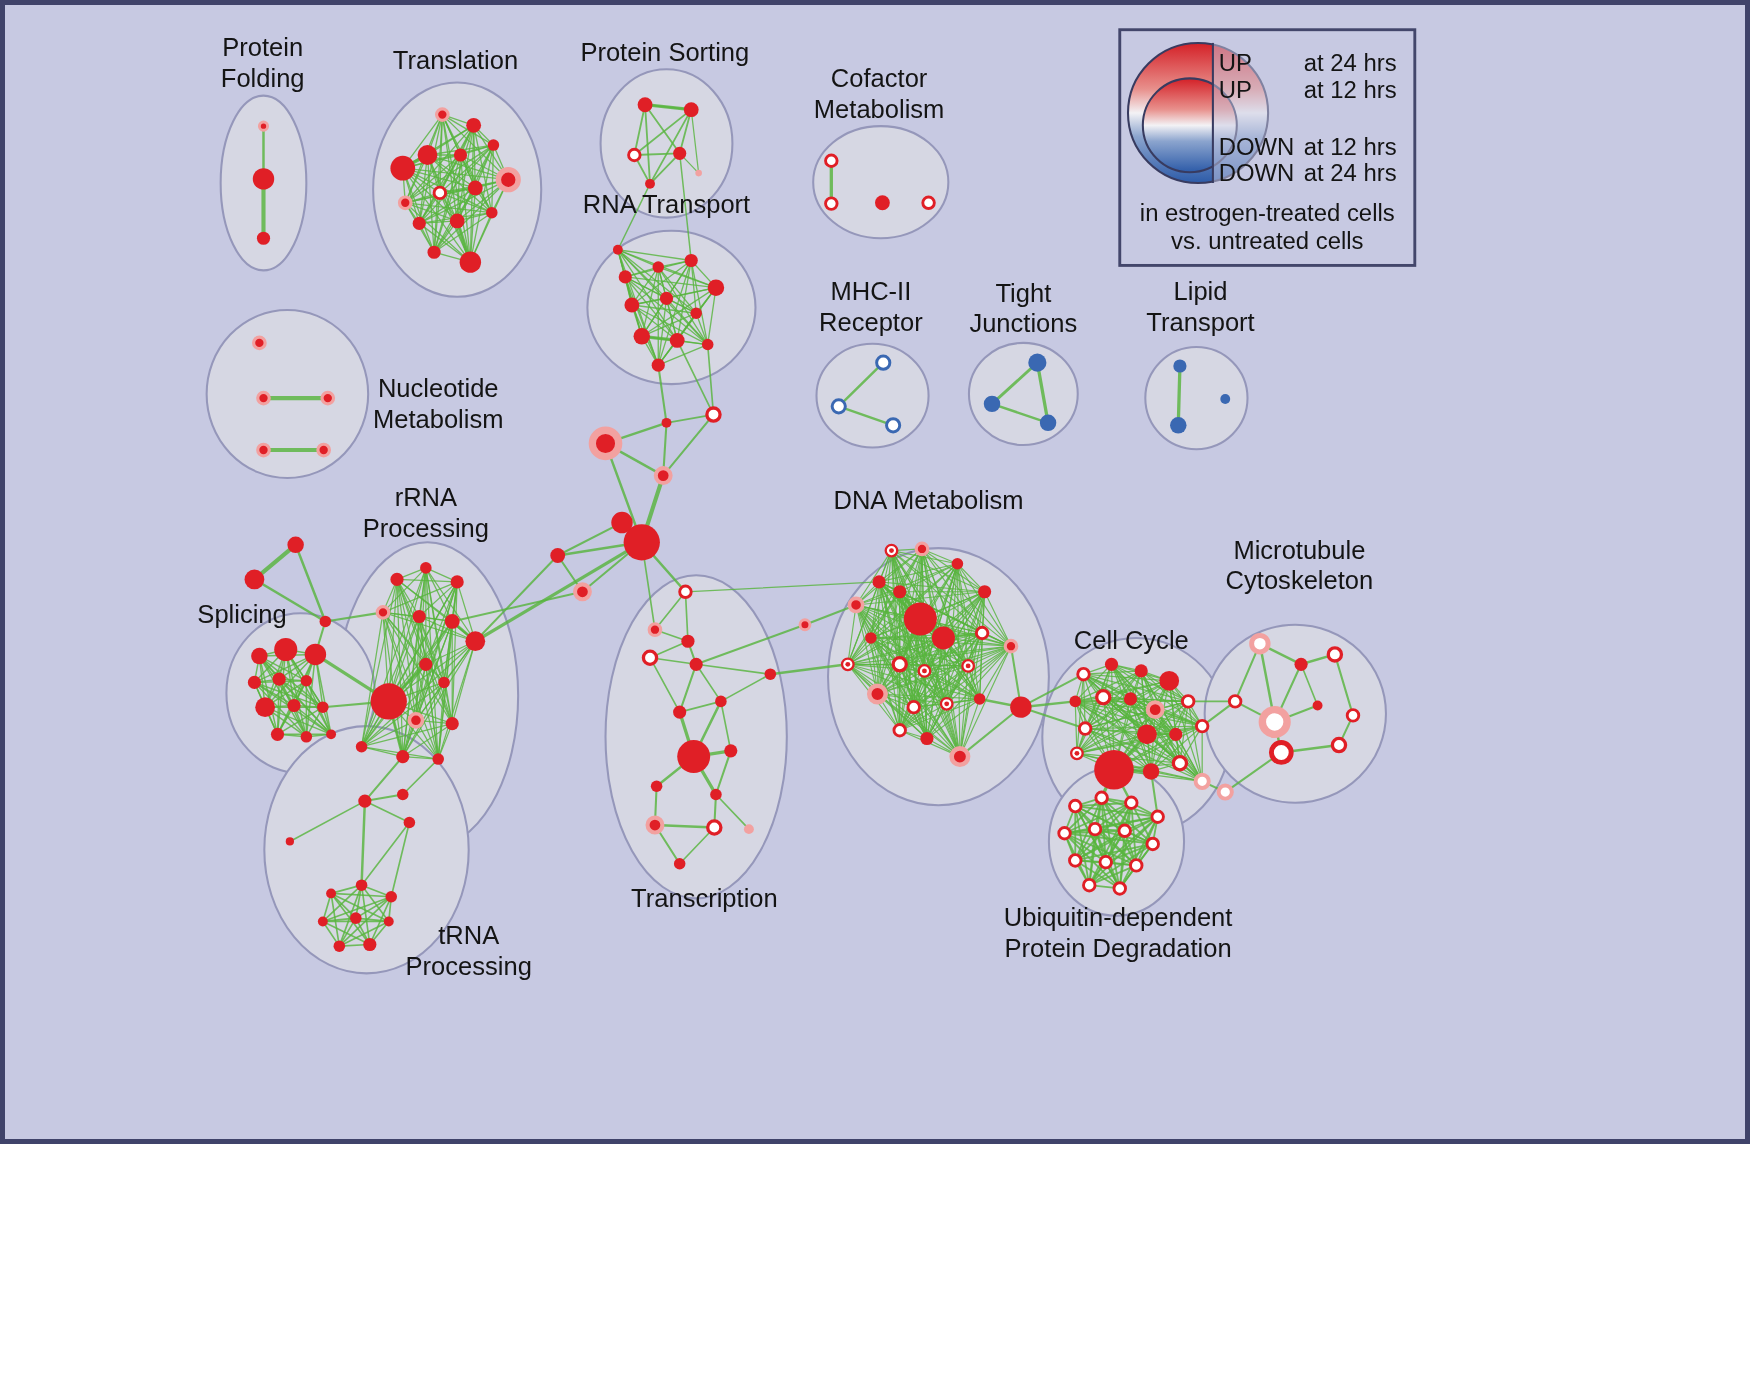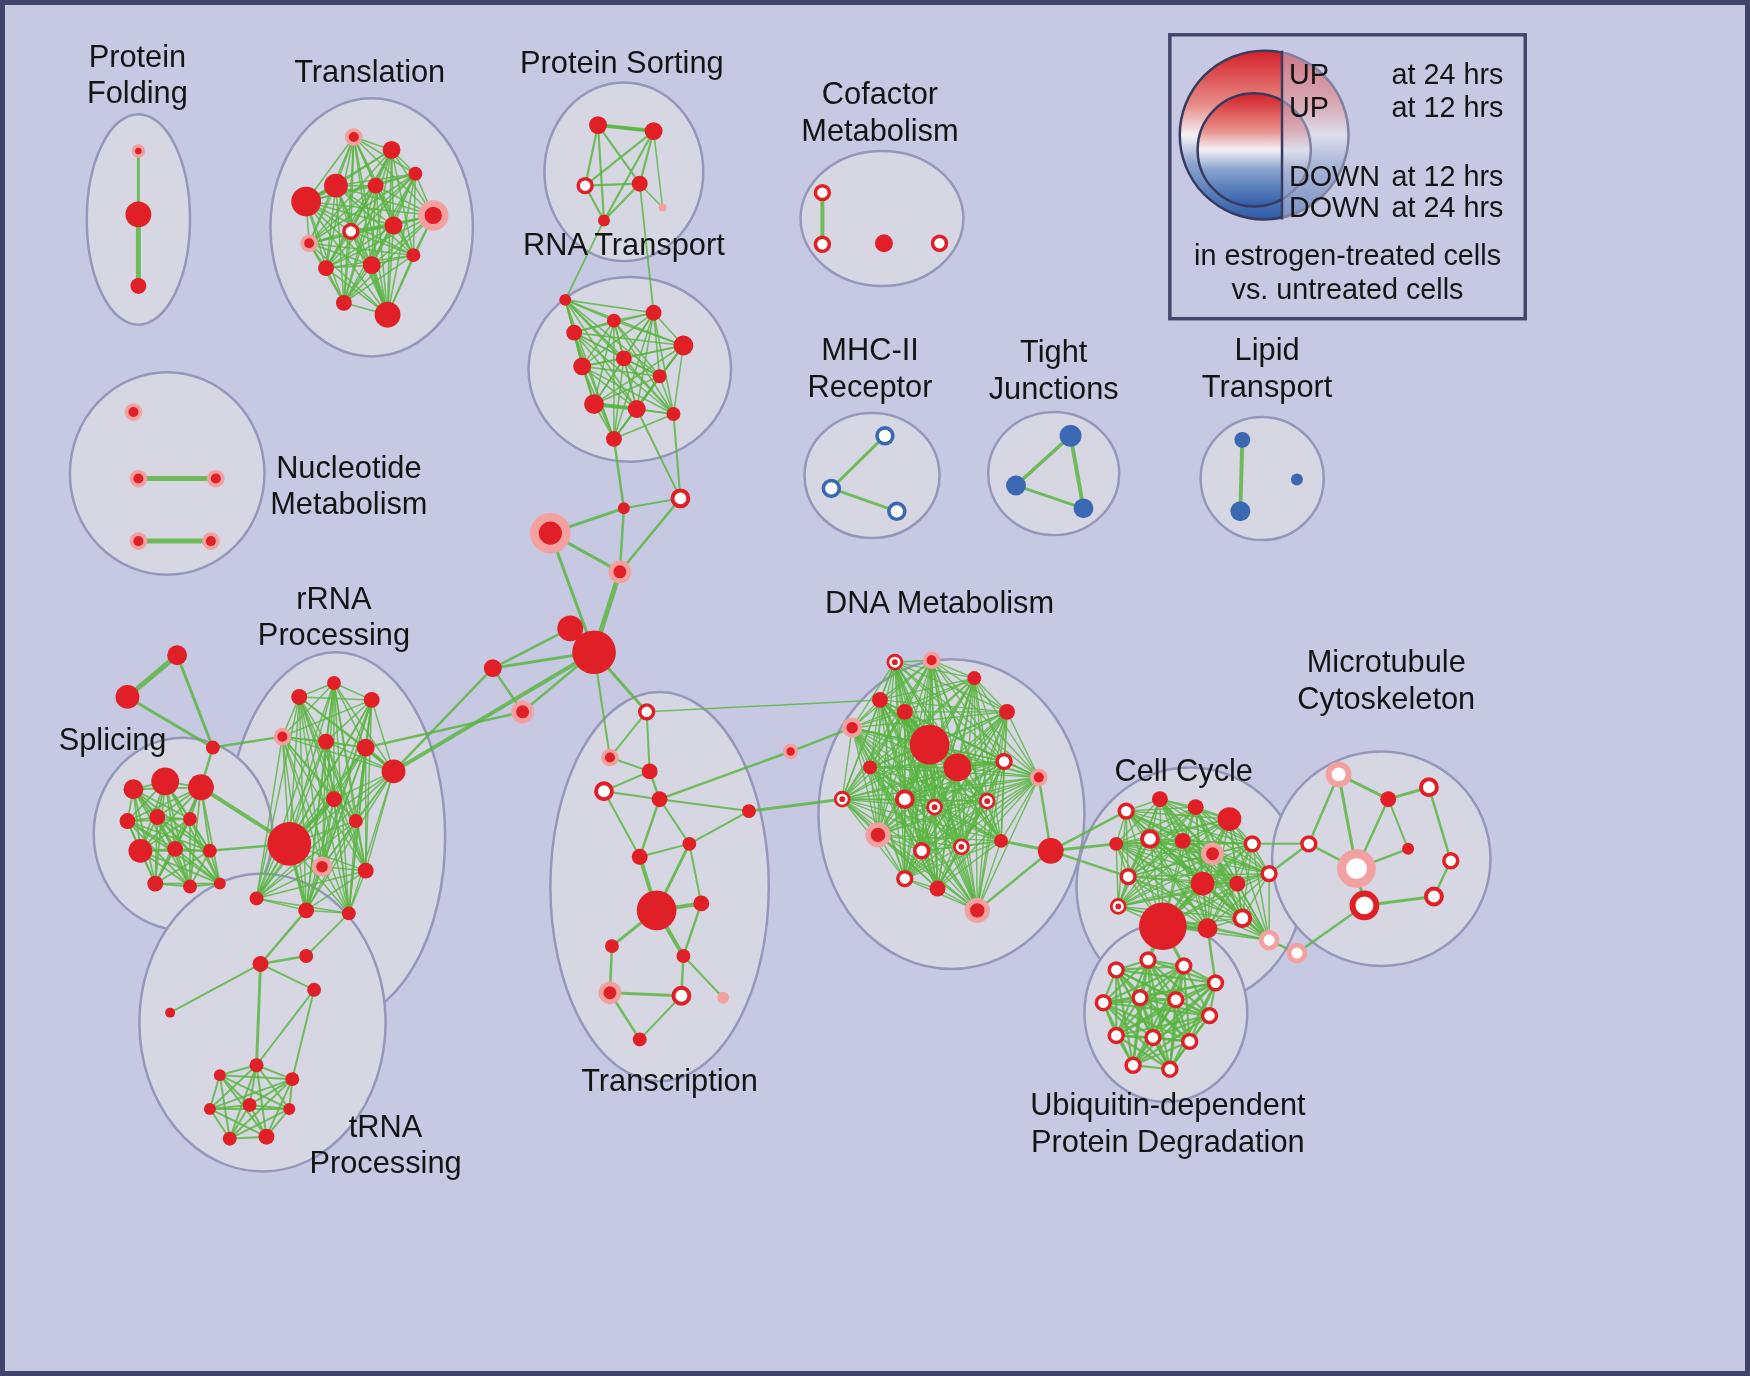--- a/index.html
+++ b/index.html
@@ -1,17 +1,17 @@
 <!DOCTYPE html>
 <html><head>
 <meta charset="utf-8">
 <style>
   html,body{margin:0;padding:0;background:#ffffff;}
   .canvas{
-    position:relative;width:1750px;height:1376px;box-sizing:border-box;
+    position:relative;width:1750px;height:1144px;box-sizing:border-box;
     background:#c7c9e2;border:5px solid #40436a;
     font-family:"Liberation Sans",sans-serif;
   }
   svg{display:block;width:100%;height:100%;}
   .clabel{font-size:31px;fill:#141414;font-family:"Liberation Sans",sans-serif;}
   .legend-text{font-size:29px;fill:#141414;font-family:"Liberation Sans",sans-serif;}
 </style>
 </head>
 <body>
 

